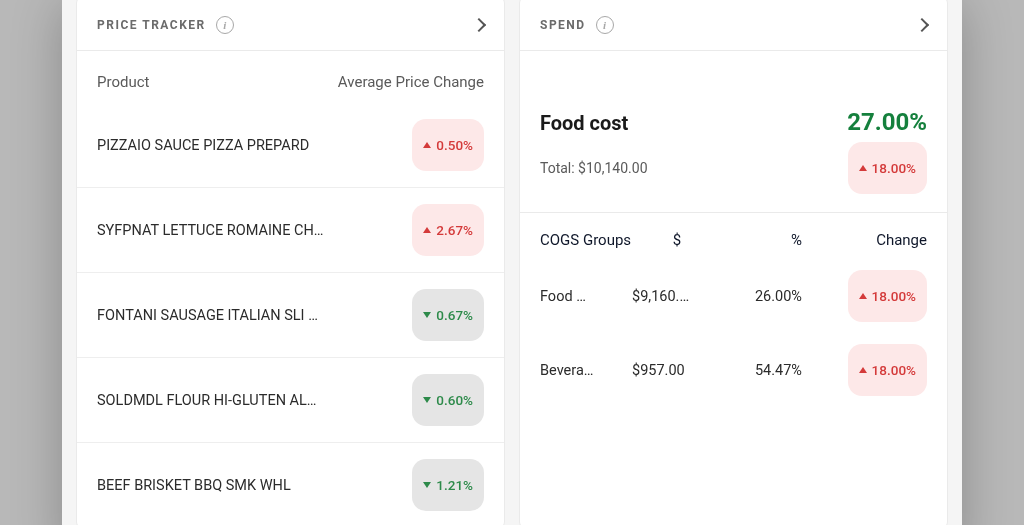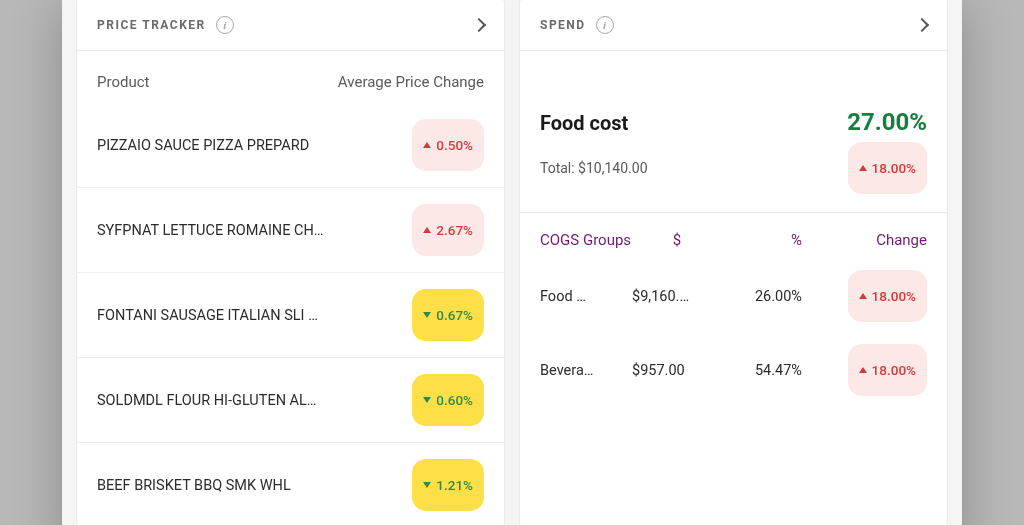--- a/index.html
+++ b/index.html
@@ -103,21 +103,21 @@
       border-radius: 14px;
       font-size: 13.5px;
       font-weight: 500;
       white-space: nowrap;
     }
     .badge.up {
       background: #fde8e8;
       color: #d43a3a;
     }
     .badge.down {
-      background: #fde047;
+      background: #e5e5e5;
       color: #2d8a4a;
     }
     .badge.neutral {
       background: #ececec;
       color: #6b6b6b;
     }
     .tri {
       width: 0;
       height: 0;
       border-left: 4.5px solid transparent;
@@ -156,21 +156,21 @@
       align-items: center;
       margin-top: 6px;
     }
     .spend-total {
       font-size: 14px;
       color: #5a5a5a;
     }
     .cogs-header {
       display: flex;
       padding: 18px 20px 10px 20px;
-      color: #701a75;
+      color: #0f172a;
       font-size: 15px;
     }
     .cogs-row {
       display: flex;
       align-items: center;
       padding: 11px 20px;
       font-size: 14.5px;
       color: #2b2b2b;
     }
     .col-group {

